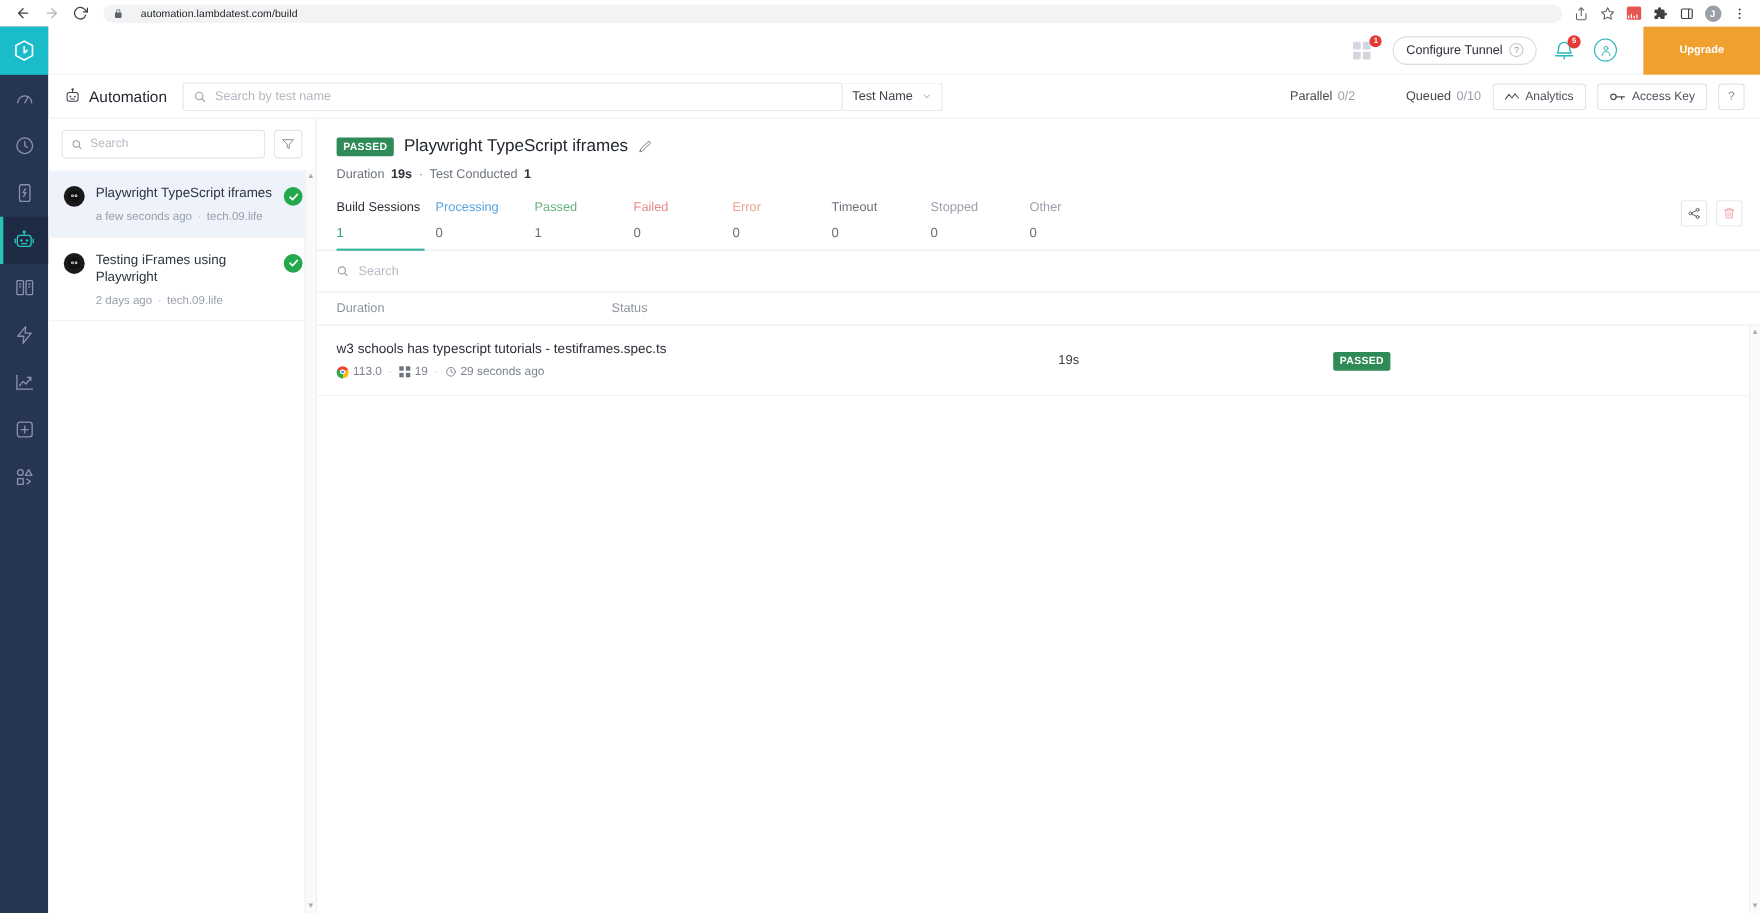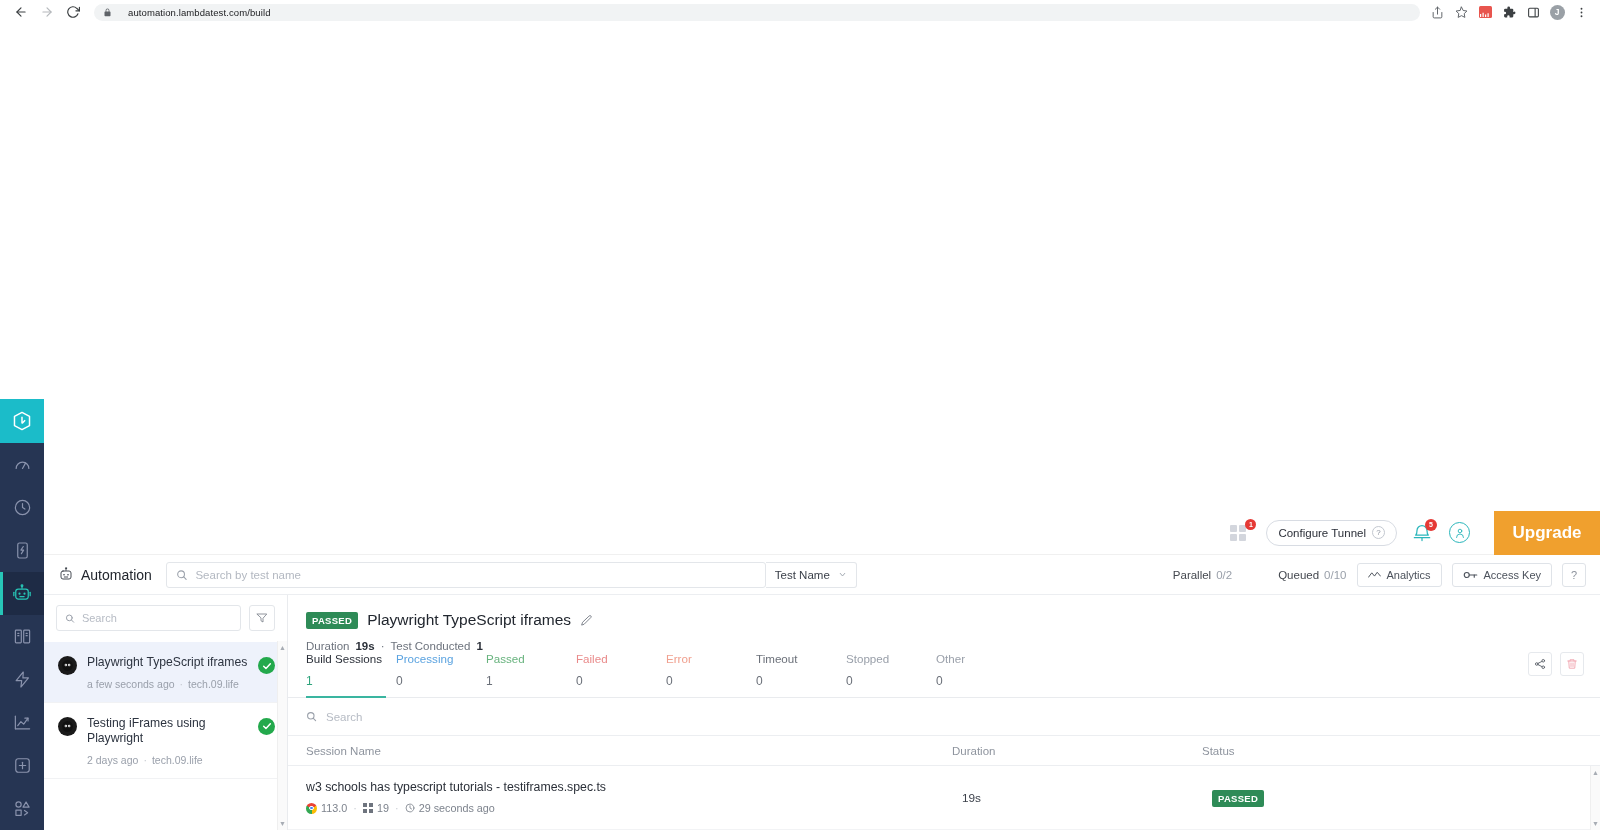--- a/index.html
+++ b/index.html
@@ -47,21 +47,21 @@
   }
   .ext-red::after {
     content: ""; position: absolute; left: 1.5px; right: 1.5px; bottom: 1px;
     height: 5px; background: #fff;
     clip-path: polygon(0 100%,0 40%,12% 40%,12% 100%,25% 100%,25% 15%,37% 15%,
       37% 100%,50% 100%,50% 50%,62% 50%,62% 100%,75% 100%,75% 25%,87% 25%,87% 100%);
   }
   .puzzle { width: 13px; height: 13px; fill: #3c4043; }
 
   
-  .app { display: flex; height: 806px; width: 1600px; align-items: flex-end; }
+  .app { display: flex; height: 806px; width: 1600px; }
 
   
   .rail {
     width: 44px; background: #263553; flex: none;
     display: flex; flex-direction: column; align-items: stretch;
   }
   .rail-logo {
     height: 44px; background: #1bbcc9; display: flex;
     align-items: center; justify-content: center; cursor: pointer;
   }
@@ -101,21 +101,21 @@
     color: #8a909c; font-size: 8px; display: flex; align-items: center;
     justify-content: center; flex: none;
   }
   .bell-wrap { position: relative; width: 24px; height: 24px; cursor: pointer; }
   .acct-circle {
     width: 21px; height: 21px; border-radius: 50%; border: 1.3px solid #2bb6bb;
     display: flex; align-items: center; justify-content: center; cursor: pointer;
   }
   .upgrade-btn {
     width: 106px; height: 44px; background: #f0a02e; color: #fff;
-    font-size: 17px; font-weight: 700; display: flex; align-items: center;
+    font-size: 10px; font-weight: 700; display: flex; align-items: center;
     justify-content: center; cursor: pointer; margin-left: 10px;
   }
 
   
   .subbar {
     height: 40px; background: #fff; display: flex; align-items: center;
     padding: 0 14px 0 14px; border-bottom: 1px solid #eceef1; flex: none;
   }
   .auto-title {
     display: flex; align-items: center; gap: 7px; font-size: 14px;
@@ -219,21 +219,21 @@
   }
   .build-title { font-size: 15.5px; color: #22272f; font-weight: 400; }
   .edit-ico { cursor: pointer; display: flex; }
   .sub-meta {
     margin-top: 11px; font-size: 11.5px; color: #6d737d;
     display: flex; align-items: center; gap: 6px;
   }
   .sub-meta b { color: #2b3039; font-weight: 700; }
 
   .tabs-row {
-    display: flex; align-items: flex-start; 
+    display: flex; align-items: flex-start; margin-top: 17px;
     border-bottom: 1px solid #e9ebee; padding-left: 18px; position: relative;
   }
   .tab {
     min-width: 90px; padding: 0 0 9px 0; cursor: pointer; position: relative;
   }
   .tab .t-label { font-size: 11.6px; display: block; margin-bottom: 9px; }
   .tab .t-val { font-size: 12px; display: block; }
   .tab.active::after {
     content: ""; position: absolute; left: 0; right: 10px; bottom: -1px;
     height: 2px; background: #3ab5a0;
@@ -697,21 +697,20 @@
 
         <div class="sess-search">
           <svg width="11" height="11" viewBox="0 0 24 24" fill="none" stroke="#9aa0aa" stroke-width="2.4" stroke-linecap="round">
               <circle cx="10.5" cy="10.5" r="7"></circle>
               <line x1="16" y1="16" x2="21" y2="21"></line>
             </svg>
           <input placeholder="Search" style="">
         </div>
 
         <div class="tbl-head">
-          <span class="c-name">Session Name</span>
           <span class="c-dur">Duration</span>
           <span class="c-stat">Status</span>
         </div>
 
         <div class="tbl-body">
           <div class="tbl-row">
             <span class="c-name">
               <span class="sess-name" style="display:block">w3 schools has typescript tutorials - testiframes.spec.ts</span>
               <span class="sess-meta">
                 <span class="mi">

